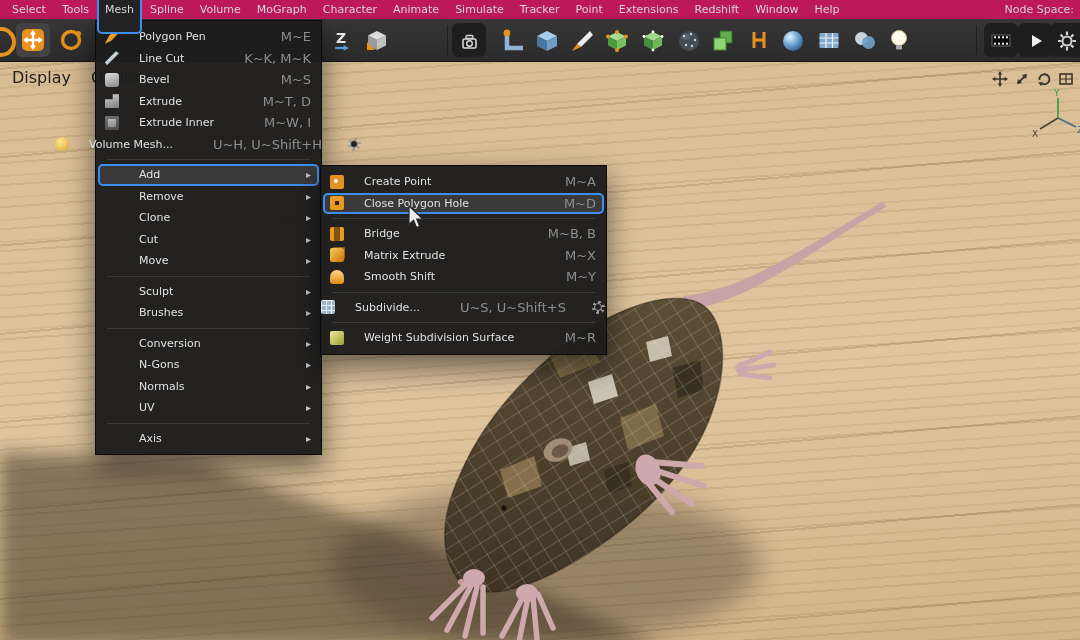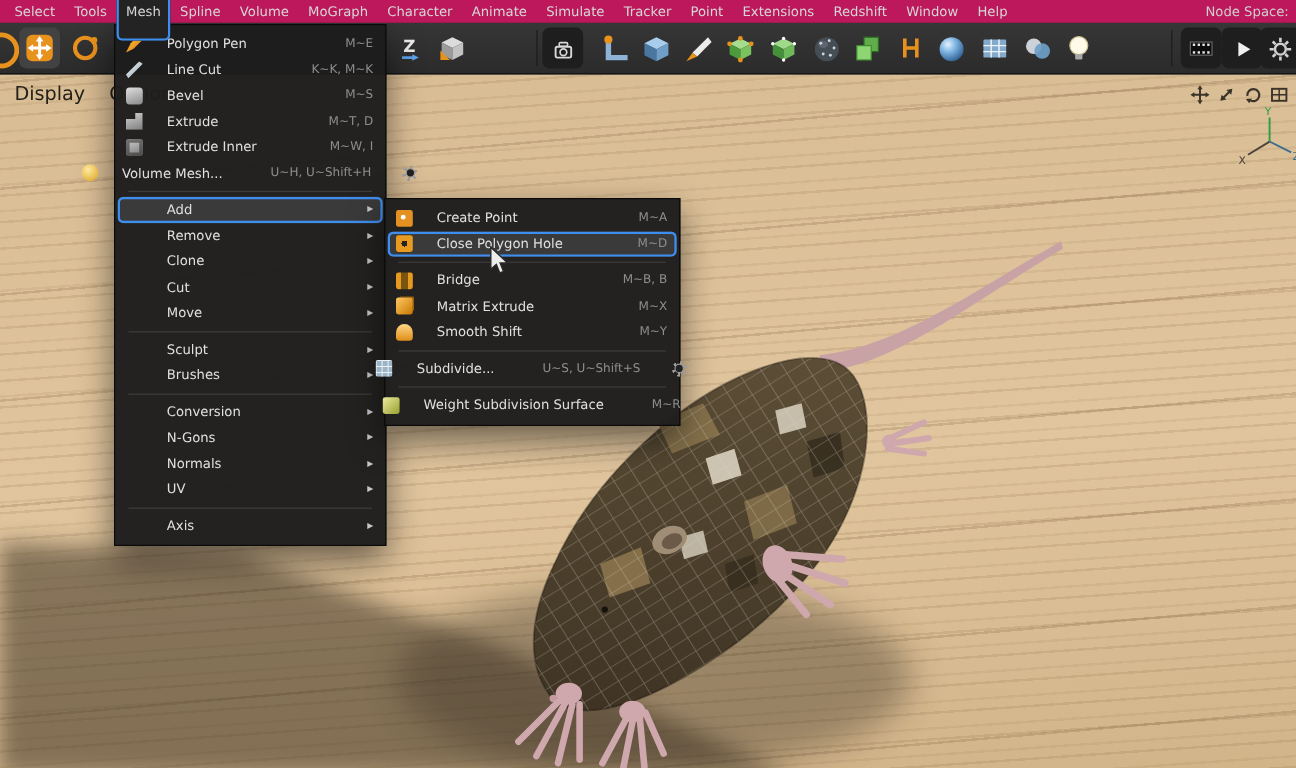--- a/index.html
+++ b/index.html
@@ -33,27 +33,27 @@
   .tile.active{background:#424242;border-radius:6px;}
   .tile.dark{background:#1e1e1e;border-radius:6px;}
   .tbdiv{position:absolute;top:6px;width:1px;height:30px;background:#1c1c1c;}
   .ring{position:absolute;left:-14px;top:8px;width:30px;height:30px;border:4px solid #e8921e;border-radius:50%;}
   .toolbar svg{font-family:inherit;}
 
   
   .menu{position:absolute;background:rgba(29,29,29,.97);border:1px solid #0a0a0a;
     box-shadow:0 12px 28px rgba(0,0,0,.55);padding:5px 2px;z-index:40;}
   #mesh-menu{left:95px;top:20px;width:227px;}
-  #add-submenu{left:320px;top:165px;width:247px;}
+  #add-submenu{left:320px;top:165px;width:287px;}
   .menu-row{height:21.5px;display:flex;align-items:center;gap:20px;padding:0 8px 0 7px;border-radius:5px;justify-content:center;}
   .menu-row.hl{box-shadow:inset 0 0 0 2px #3e8ef0;background:#3a3a3a;}
   .menu-sep{height:1px;background:#3c3c3c;margin:4px 9px;}
   .mlabel{white-space:nowrap;color:#e0e0e0;}
   .mspace{flex:1;}
-  .mshortcut{color:#8e8e8e;font-size:10px;white-space:nowrap;}
+  .mshortcut{color:#8e8e8e;font-size:13px;white-space:nowrap;}
   .marrow{color:#c8c8c8;font-size:10px;margin-left:2px;}
   .mi{width:14px;height:14px;flex:0 0 auto;position:relative;}
   .mi-none{visibility:hidden;}
   .mi-polygon-pen{background:linear-gradient(135deg,#ffc04d,#d97b00);clip-path:polygon(0 100%,28% 45%,72% 0,100% 22%,45% 78%);}
   .mi-line-cut{background:linear-gradient(135deg,#e8eef2,#9fb0bc);clip-path:polygon(0 78%,78% 0,100% 14%,14% 100%);}
   .mi-bevel{background:linear-gradient(160deg,#e0e0e0,#8a8a8a);border-radius:3px;}
   .mi-extrude{background:linear-gradient(160deg,#d2d2d2,#7e7e7e);clip-path:polygon(0 35%,55% 35%,55% 0,100% 0,100% 100%,0 100%);}
   .mi-extrude-inner{background:linear-gradient(160deg,#cfcfcf,#777);border-radius:2px;box-shadow:inset 0 0 0 3px rgba(40,40,40,.55);}
   .mi-volume-mesh{background:radial-gradient(circle at 38% 32%,#ffe9a0,#d9a11c);border-radius:50%;}
   .mi-create-point{background:#e39120;border-radius:2px;}

